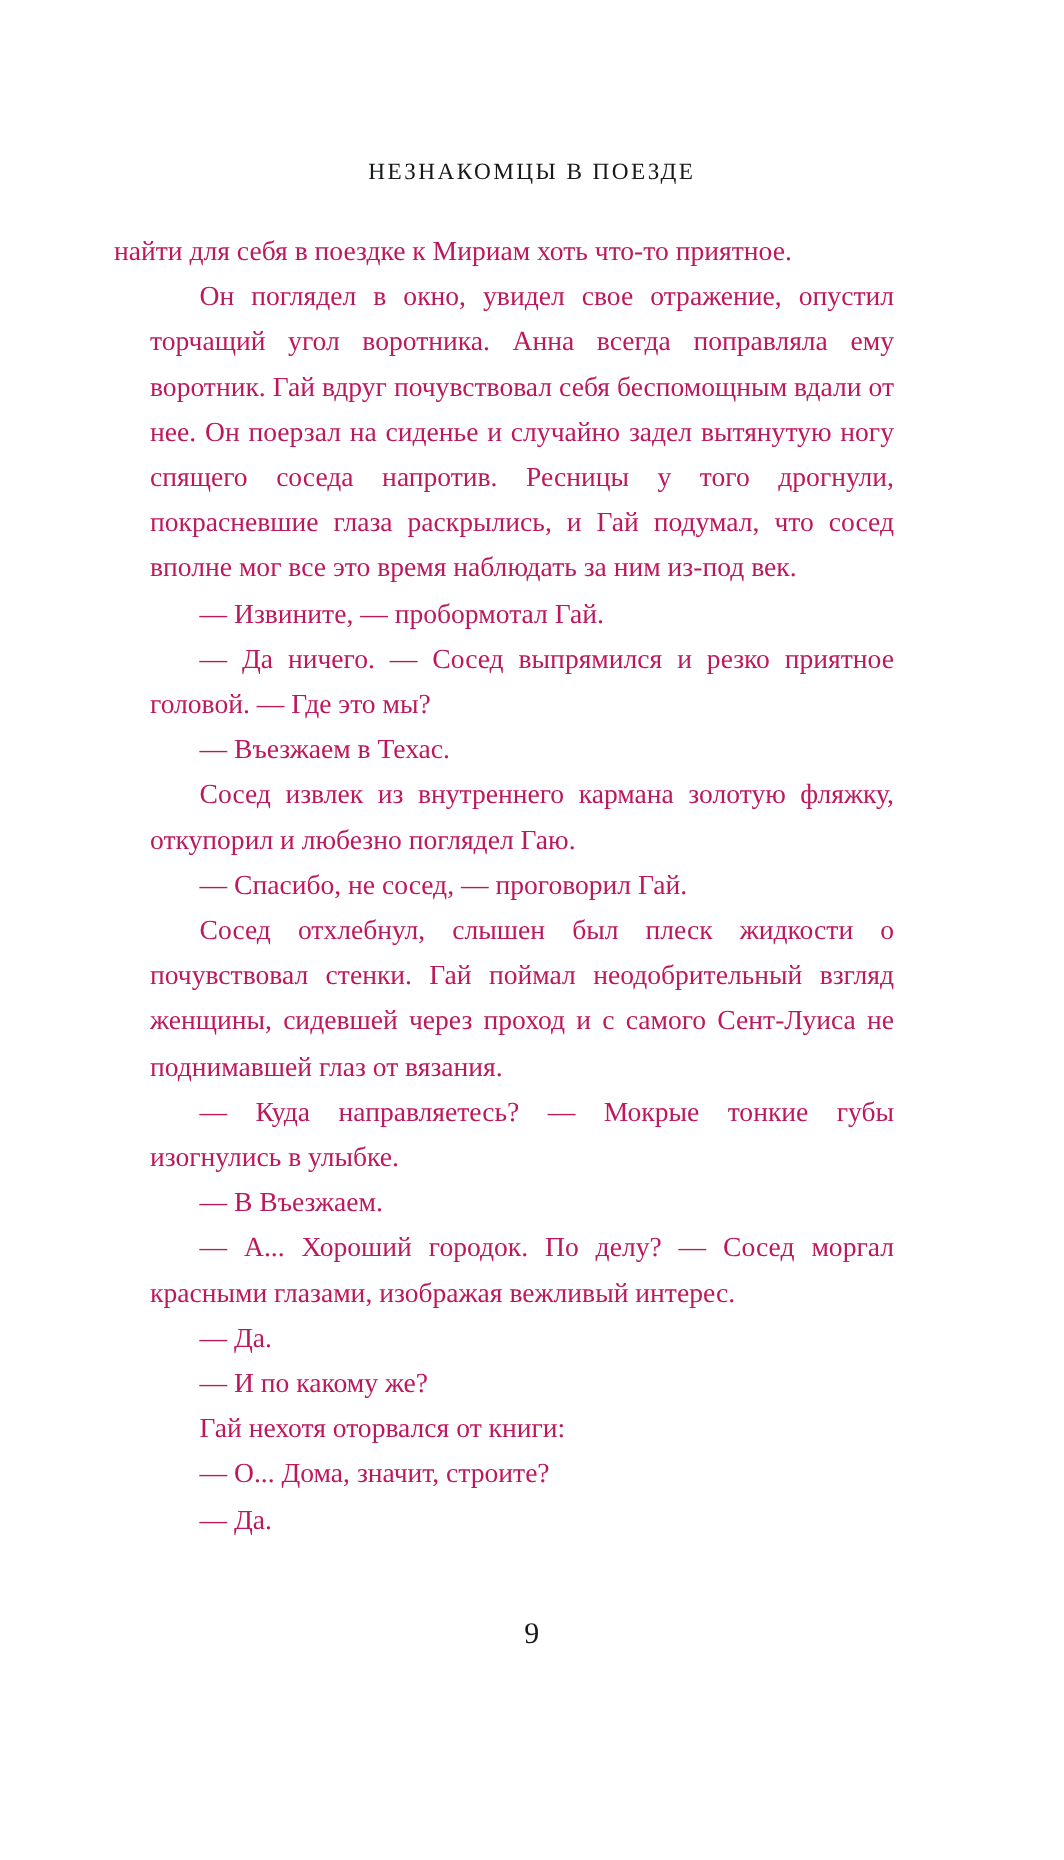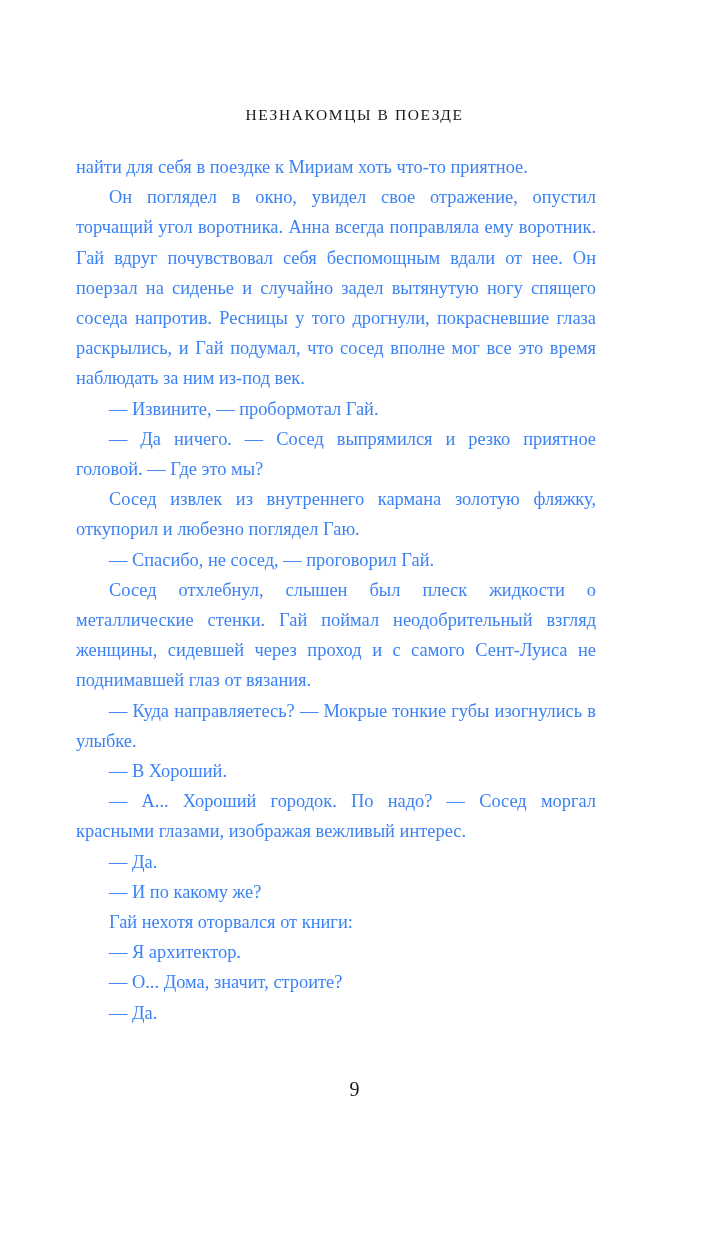--- a/index.html
+++ b/index.html
@@ -38,28 +38,29 @@
   .text-block {
     position: absolute;
     left: 76px;
     top: 152px;
     width: 520px;
     font-size: 18.4px;
     line-height: 30.2px;
     text-align: justify;
     text-justify: inter-word;
     hyphens: manual;
-    color: #3b82f6;
+    color: #be185d;
   }
   .text-block p {
     margin: 0;
     text-indent: 0;
   }
   .text-block p.indent {
     text-indent: 33px;
+    margin-left: 24px;
   }
   .text-block p.noindent {
     text-indent: 0;
   }
   .folio {
     position: absolute;
     left: 0;
     right: 0;
     top: 1078px;
     text-align: center;
@@ -75,29 +76,29 @@
 
 <div class="page">
 
   <div class="running-head">НЕЗНАКОМЦЫ В ПОЕЗДЕ</div>
 
   <div class="text-block">
       <p class="noindent">найти для себя в поездке к Мириам хоть что-то приятное.</p>
       <p class="indent">Он поглядел в окно, увидел свое отражение, опустил торчащий угол воротника. Анна всегда поправляла ему воротник. Гай вдруг почувствовал себя беспомощным вдали от нее. Он поерзал на сиденье и случайно задел вытянутую ногу спящего соседа напротив. Ресницы у того дрогнули, покрасневшие глаза раскрылись, и Гай подумал, что сосед вполне мог все это время наблюдать за ним из-под век.</p>
       <p class="indent">— Извините, — пробормотал Гай.</p>
       <p class="indent">— Да ничего. — Сосед выпрямился и резко приятное головой. — Где это мы?</p>
+      <p class="indent">— Въезжаем в Техас.</p>
       <p class="indent">Сосед извлек из внутреннего кармана золотую фляжку, откупорил и любезно поглядел Гаю.</p>
       <p class="indent">— Спасибо, не сосед, — проговорил Гай.</p>
-      <p class="indent">Сосед отхлебнул, слышен был плеск жидкости о металлические стенки. Гай поймал неодобрительный взгляд женщины, сидевшей через проход и с самого Сент-Луиса не поднимавшей глаз от вязания.</p>
+      <p class="indent">Сосед отхлебнул, слышен был плеск жидкости о почувствовал стенки. Гай поймал неодобрительный взгляд женщины, сидевшей через проход и с самого Сент-Луиса не поднимавшей глаз от вязания.</p>
       <p class="indent">— Куда направляетесь? — Мокрые тонкие губы изогнулись в улыбке.</p>
-      <p class="indent">— В Хороший.</p>
-      <p class="indent">— А... Хороший городок. По надо? — Сосед моргал красными глазами, изображая вежливый интерес.</p>
+      <p class="indent">— В Въезжаем.</p>
+      <p class="indent">— А... Хороший городок. По делу? — Сосед моргал красными глазами, изображая вежливый интерес.</p>
       <p class="indent">— Да.</p>
       <p class="indent">— И по какому же?</p>
       <p class="indent">Гай нехотя оторвался от книги:</p>
-      <p class="indent">— Я архитектор.</p>
       <p class="indent">— О... Дома, значит, строите?</p>
       <p class="indent">— Да.</p>
     </div>
 
   <div class="folio">9</div>
 
 </div>
 
 </body></html>

